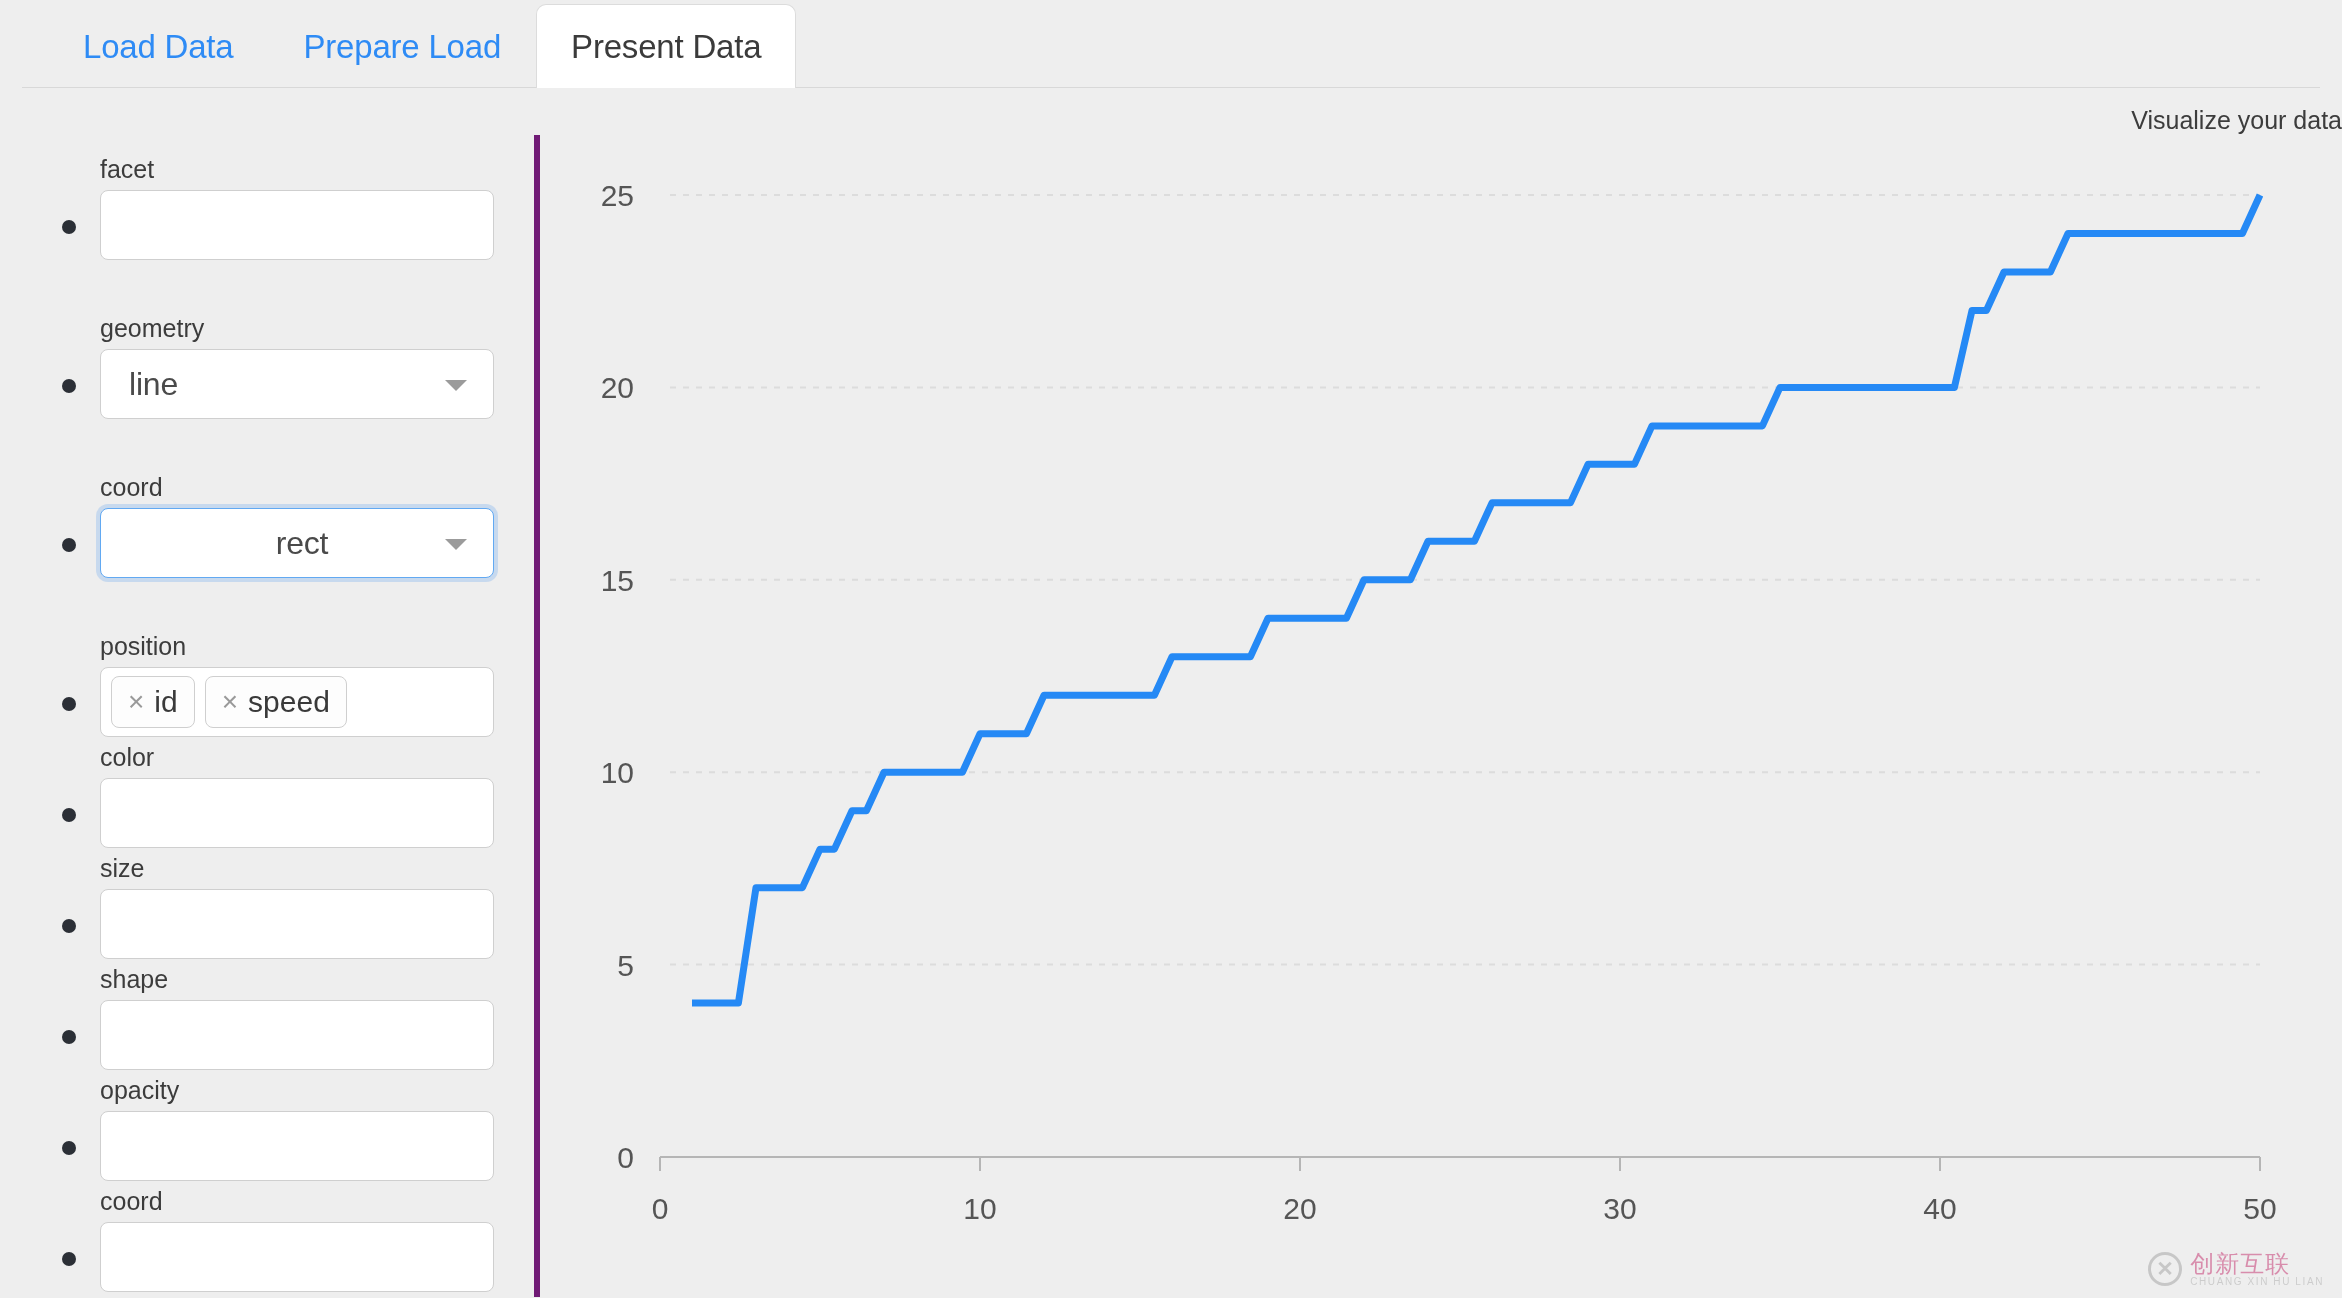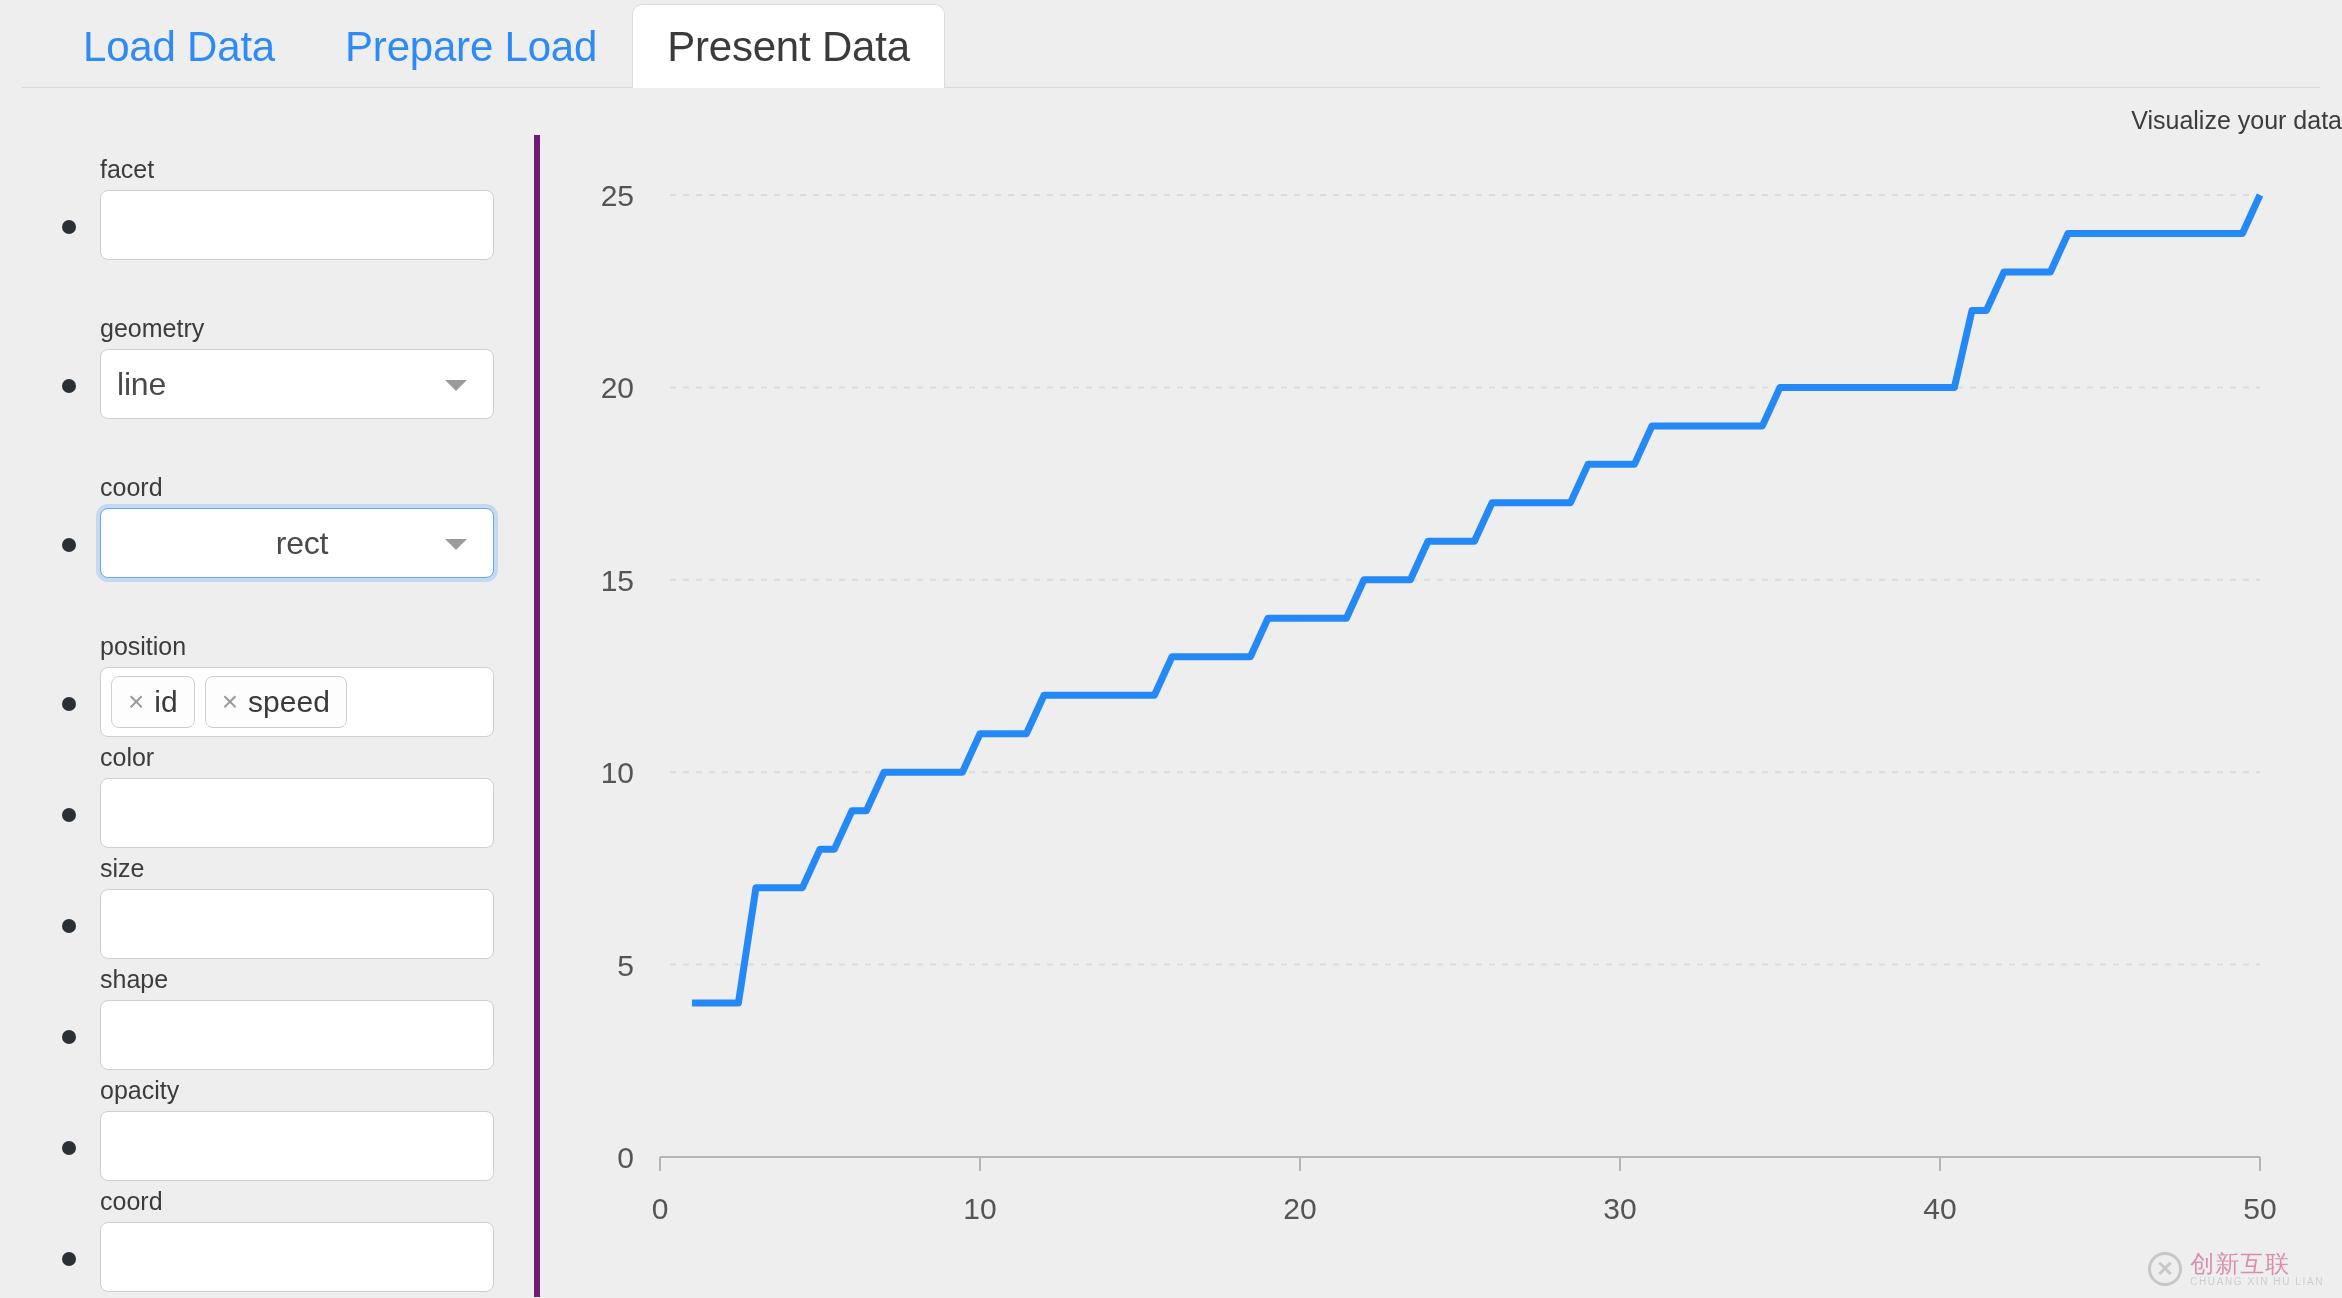--- a/index.html
+++ b/index.html
@@ -27,21 +27,21 @@
     height: 1px;
     background: #d8d8d8;
   }
   .tab {
     position: relative;
     z-index: 2;
     height: 84px;
     display: flex;
     align-items: center;
     padding: 0 34px;
-    font-size: 42px;
+    font-size: 33px;
     color: #2e8bf5;
     letter-spacing: -0.2px;
     white-space: nowrap;
     cursor: pointer;
     background: transparent;
     border: 1px solid transparent;
     border-bottom: none;
     border-radius: 10px 10px 0 0;
   }
   .tab.active {
@@ -96,21 +96,21 @@
     margin-bottom: 8px;
     line-height: 1;
   }
   .field-box {
     height: 70px;
     background: #ffffff;
     border: 1px solid #cfcfcf;
     border-radius: 8px;
     display: flex;
     align-items: center;
-    padding: 0 6px;
+    padding: 0 18px;
     position: relative;
   }
   .field-box.focused {
     border-color: #62a9f2;
     box-shadow: 0 0 0 4px rgba(110,170,240,0.30);
     justify-content: center;
   }
   .field-value {
     font-size: 32px;
     color: #4a4a4a;

